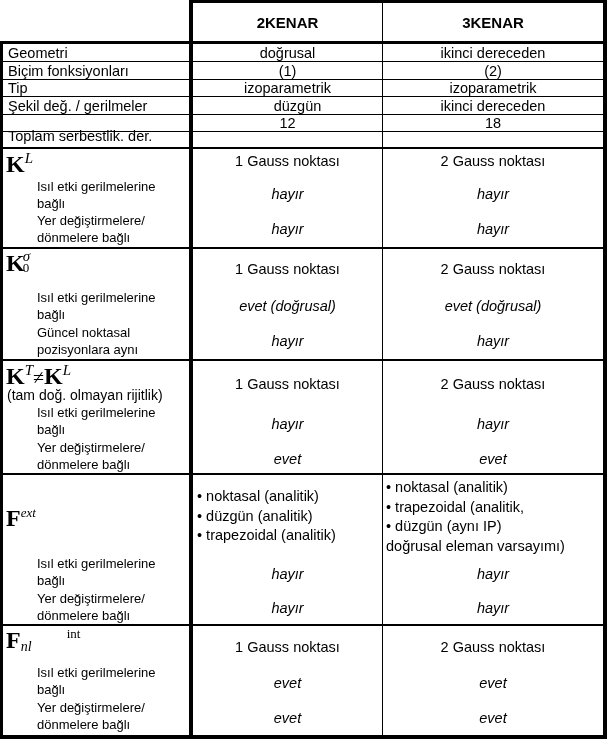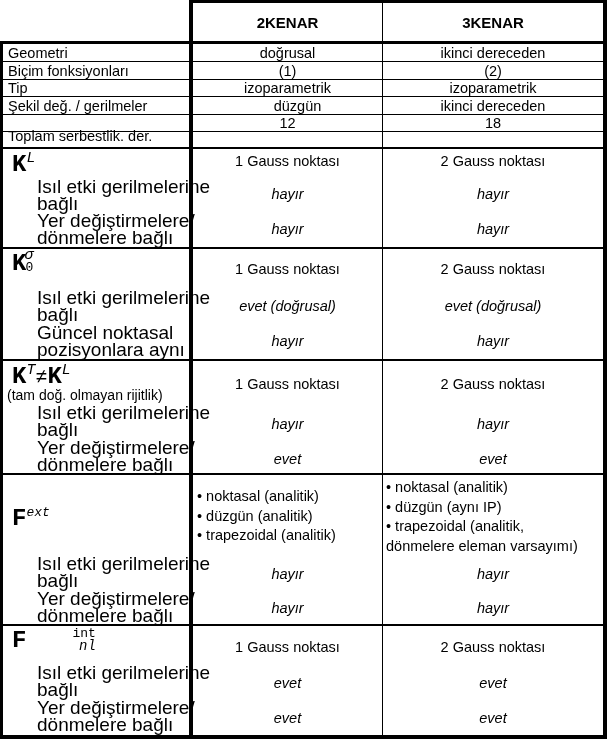--- a/index.html
+++ b/index.html
@@ -4,22 +4,22 @@
 <style>
   html, body { margin:0; padding:0; background:#fff; }
   body { width:607px; height:739px; position:relative; overflow:hidden;
          font-family:"Liberation Sans", sans-serif; color:#000; font-size:14.5px; }
   .hline { position:absolute; background:#000; }
   .vline { position:absolute; background:#000; }
   .cell { position:absolute; display:flex; align-items:center; justify-content:center; white-space:nowrap; }
   .lbl { position:absolute; left:8px; white-space:nowrap; }
   .hdr { font-weight:bold; font-size:15px; }
   .it { font-style:italic; }
-  .sub { position:absolute; left:37px; line-height:17px; font-size:19px; }
-  .sym { position:absolute; left:12px; font-family:Liberation Mono, monospace; font-weight:bold; font-size:24px;text-align:right; }
+  .sub { position:absolute; left:37px; line-height:17px; font-size:13px; }
+  .sym { position:absolute; left:6px; font-family:Liberation Serif, serif; font-weight:bold; font-size:24px; }
   .sym sup, .sym sub { font-weight:normal; font-style:italic; font-size:15px; }
   .bullets { position:absolute; line-height:19.5px; font-size:14.5px; white-space:nowrap; }
 </style>
 </head>
 <body>
 
 <div>
 
   <div class="hline" style="left:189px;top:0;width:418px;height:3px;"></div>
   <div class="hline" style="left:0;top:41px;width:607px;height:3px;"></div>
@@ -137,23 +137,23 @@
     <div class="sym" style="top:505px;">
       <span>F</span><sup style="font-size:13px;">ext</sup>
     </div>
     <div class="bullets" style="left:197px;top:487px;">
       <div>• noktasal (analitik)</div>
       <div>• düzgün (analitik)</div>
       <div>• trapezoidal (analitik)</div>
     </div>
     <div class="bullets" style="left:386px;top:478px;">
       <div>• noktasal (analitik)</div>
+      <div>• trapezoidal (analitik,</div>
       <div>• düzgün (aynı IP)</div>
-      <div>• trapezoidal (analitik,</div>
-      <div>dönmelere eleman varsayımı)</div>
+      <div>doğrusal eleman varsayımı)</div>
     </div>
     <div class="sub" style="top:555px;">
       <div>Isıl etki gerilmelerine</div>
         <div>bağlı</div>
     </div>
     <div class="cell it" style="left:193px;top:565px;width:189px;height:18px;">hayır</div>
     <div class="cell it" style="left:383px;top:565px;width:220px;height:18px;">hayır</div>
     <div class="sub" style="top:590px;">
       <div>Yer değiştirmelere/</div>
         <div>dönmelere bağlı</div>

